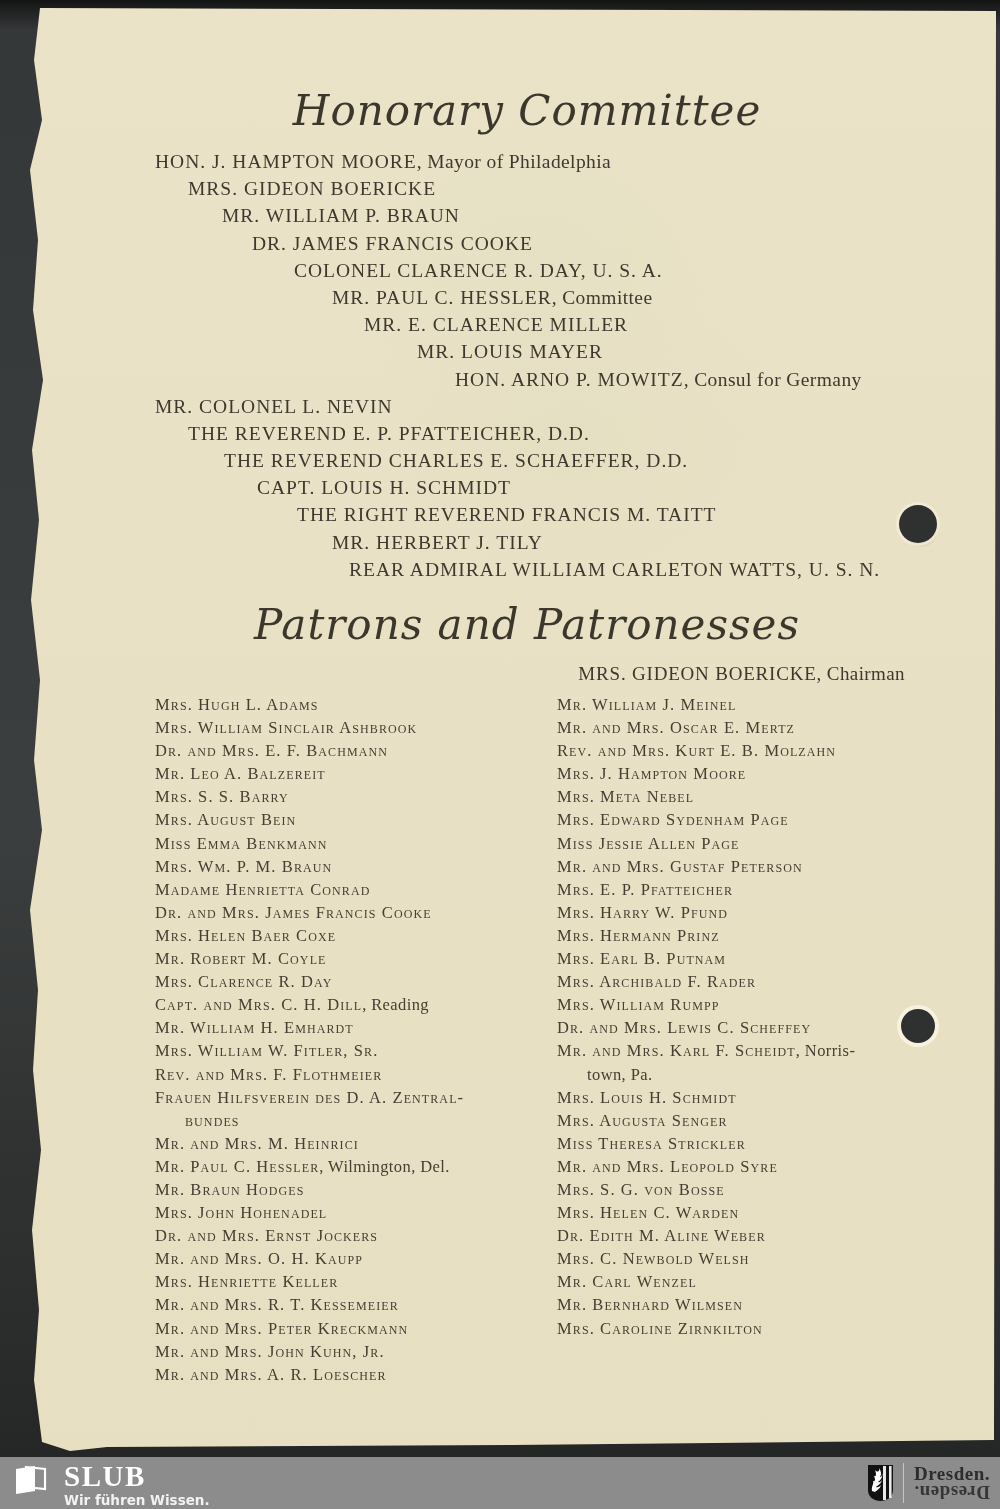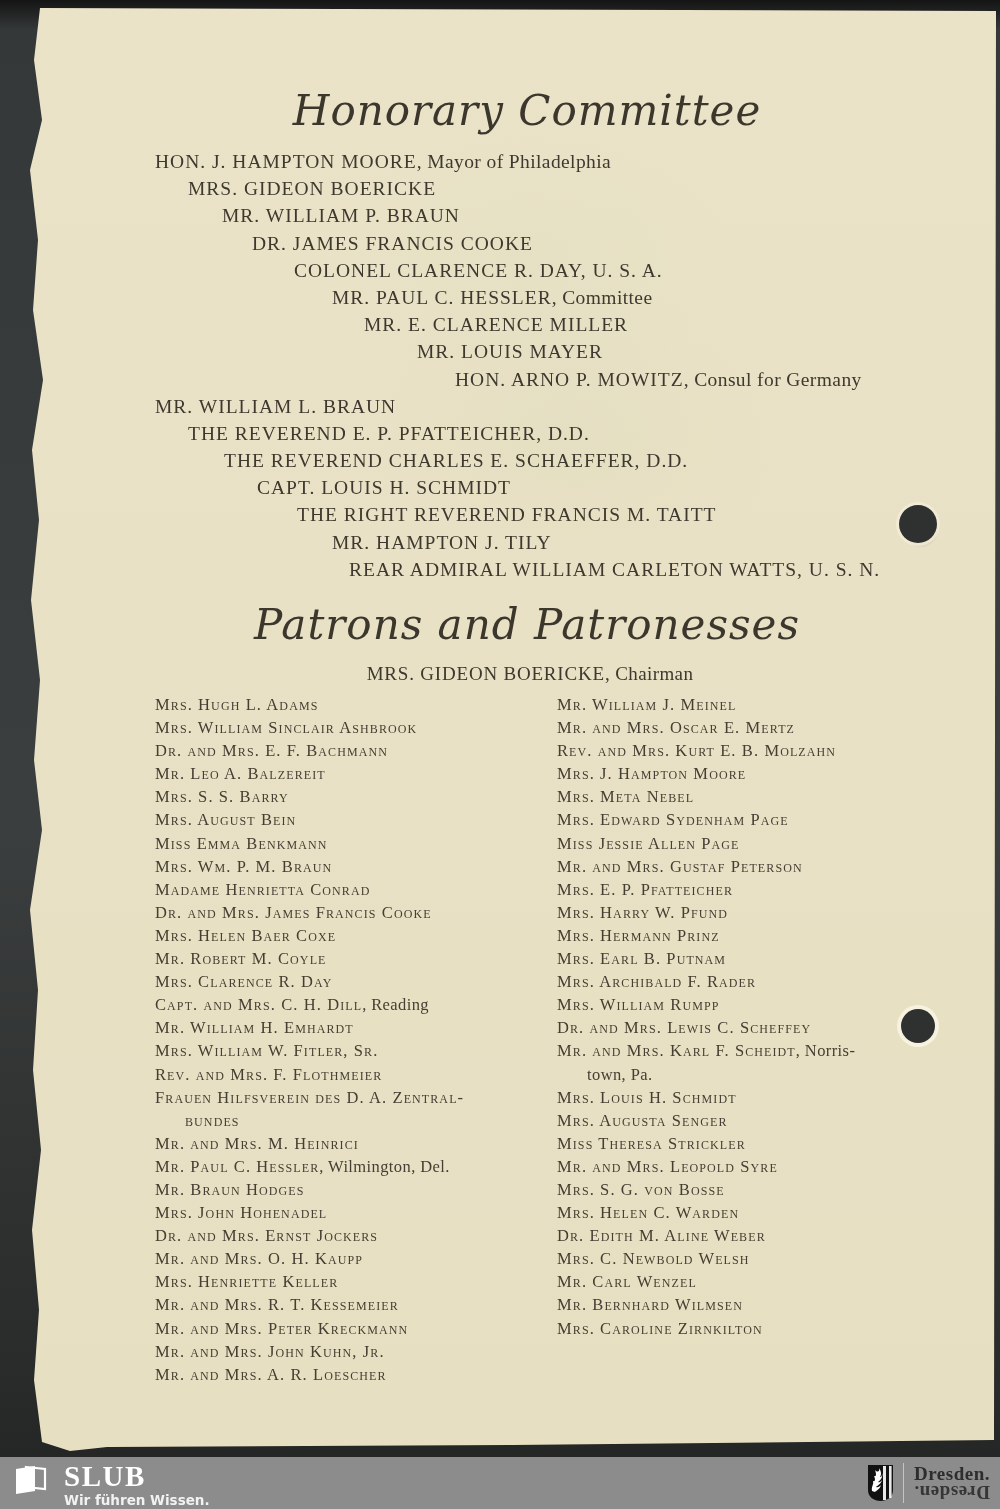--- a/index.html
+++ b/index.html
@@ -28,21 +28,21 @@
   }
   #honorary-title{top:86px;}
   #patrons-title{top:600px;}
   .h-list{position:absolute;left:143px;top:151px;width:800px;}
   .h-line{
     height:27.2px;white-space:nowrap;color:#3e382e;font-size:19.5px;
   }
   .caps-name{letter-spacing:1px;}
   .mixed-suffix{letter-spacing:0.4px;}
   .chairman{
-    position:absolute;left:143px;top:663px;width:750px;text-align:center;
+    position:absolute;left:143px;top:663px;width:750px;text-align:right;
     font-size:19px;color:#3e382e;
   }
   .chairman .caps-name{letter-spacing:0.8px;}
   .p-col{position:absolute;top:695px;width:400px;}
   #p-col-left{left:143px;}
   #p-col-right{left:545px;}
   .p-line{height:23.1px;white-space:nowrap;color:#453e32;font-size:16.5px;}
   .p-line .sc{font-variant:small-caps;letter-spacing:1.1px;}
   .p-line.cont{margin-left:30px;}
   .p-line .mixed-suffix{font-size:16.5px;}
@@ -86,26 +86,26 @@
   <div class="h-list">
       <div class="h-line" style="margin-left: 0px;"><span class="caps-name">HON. J. HAMPTON MOORE</span><span class="mixed-suffix">, Mayor of Philadelphia</span></div>
       <div class="h-line" style="margin-left: 33px;"><span class="caps-name">MRS. GIDEON BOERICKE</span></div>
       <div class="h-line" style="margin-left: 67px;"><span class="caps-name">MR. WILLIAM P. BRAUN</span></div>
       <div class="h-line" style="margin-left: 97px;"><span class="caps-name">DR. JAMES FRANCIS COOKE</span></div>
       <div class="h-line" style="margin-left: 139px;"><span class="caps-name">COLONEL CLARENCE R. DAY, U. S. A.</span></div>
       <div class="h-line" style="margin-left: 177px;"><span class="caps-name">MR. PAUL C. HESSLER</span><span class="mixed-suffix">, Committee</span></div>
       <div class="h-line" style="margin-left: 209px;"><span class="caps-name">MR. E. CLARENCE MILLER</span></div>
       <div class="h-line" style="margin-left: 262px;"><span class="caps-name">MR. LOUIS MAYER</span></div>
       <div class="h-line" style="margin-left: 300px;"><span class="caps-name">HON. ARNO P. MOWITZ</span><span class="mixed-suffix">, Consul for Germany</span></div>
-      <div class="h-line" style="margin-left: 0px;"><span class="caps-name">MR. WILLIAM L. BRAUN</span></div>
+      <div class="h-line" style="margin-left: 0px;"><span class="caps-name">MR. COLONEL L. NEVIN</span></div>
       <div class="h-line" style="margin-left: 33px;"><span class="caps-name">THE REVEREND E. P. PFATTEICHER, D.D.</span></div>
       <div class="h-line" style="margin-left: 69px;"><span class="caps-name">THE REVEREND CHARLES E. SCHAEFFER, D.D.</span></div>
       <div class="h-line" style="margin-left: 102px;"><span class="caps-name">CAPT. LOUIS H. SCHMIDT</span></div>
       <div class="h-line" style="margin-left: 142px;"><span class="caps-name">THE RIGHT REVEREND FRANCIS M. TAITT</span></div>
-      <div class="h-line" style="margin-left: 177px;"><span class="caps-name">MR. HAMPTON J. TILY</span></div>
+      <div class="h-line" style="margin-left: 177px;"><span class="caps-name">MR. HERBERT J. TILY</span></div>
       <div class="h-line" style="margin-left: 194px;"><span class="caps-name">REAR ADMIRAL WILLIAM CARLETON WATTS, U. S. N.</span></div>
     </div>
 
   <div id="patrons-title" class="script-title">Patrons and Patronesses</div>
 
   <div class="chairman">
     <span class="caps-name">MRS. GIDEON BOERICKE</span><span class="mixed-suffix">, Chairman</span>
   </div>
 
   <div id="p-col-left" class="p-col">

